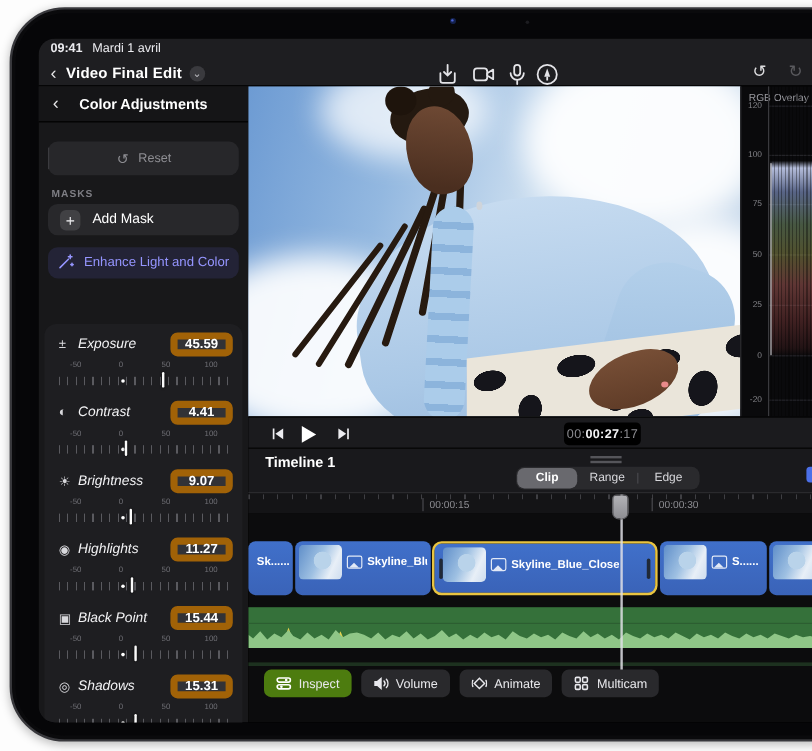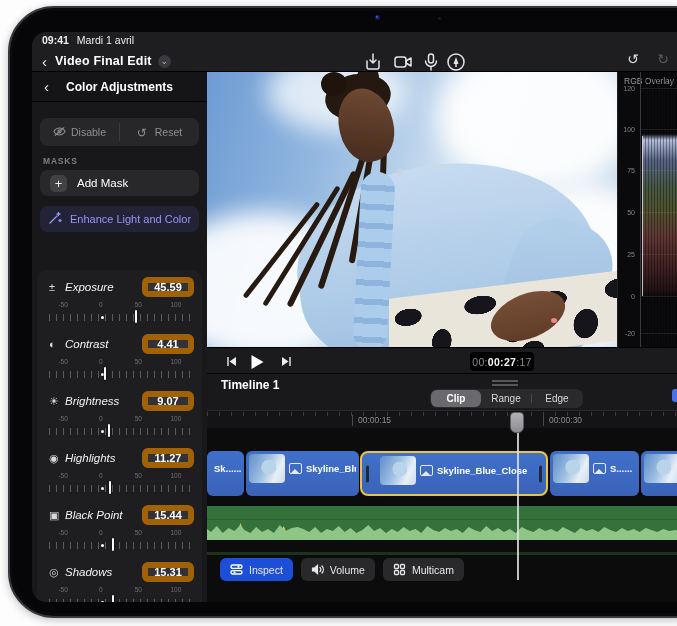--- a/index.html
+++ b/index.html
@@ -189,21 +189,21 @@
   .audio svg { position:absolute; left:0; bottom:0; width:100%; height:20px; }
   .audio-sub { position:absolute; left:0; top:124px; width:100%; height:3px; background:rgba(64,120,66,.35); }
 
   .playhead-line { position:absolute; left:310px; top:340px; width:1.5px; height:168px; background:rgba(225,225,230,.85); z-index:6; }
   .playhead-knob { position:absolute; left:303px; top:340px; width:14px; height:21px; z-index:7;
     background:linear-gradient(180deg,#b2b2b6,#8e8e93); border:1px solid #5e5e62; border-radius:4px 4px 6px 6px; }
 
   .modebtns { position:absolute; left:13px; top:130px; height:23px; display:flex; gap:8px; z-index:8; }
   .mbtn { height:23px; padding:0 10px; background:#29292c; border-radius:6px; display:flex; align-items:center; gap:6px;
     color:#e8e8ec; font-size:10.5px; }
-  .mbtn.active { background:#1d4ed8; }
+  .mbtn.active { background:#4d7c0f; }
   .mbtn svg { width:13px; height:13px; }
 </style>
 </head>
 <body>
 
 <div class="stage">
   <div class="device">
     <div class="cam-dot" style="left:365px; top:7px;"></div>
     <div class="sensor-dot" style="left:428px; top:9px;"></div>
 
@@ -249,30 +249,20 @@
 
       <div class="main">
 
         <div class="sidepanel">
           <div class="panel-h">
             <span class="backchev">‹</span>
             <span class="panel-title">Color Adjustments</span>
           </div>
 
           <div class="pill2">
-            <div>
-              <span class="eyeslash">
-                <svg viewBox="0 0 14 11" fill="none" stroke="#8e8e93" stroke-width="1.2">
-                  <path d="M1 5.5C2.5 3 4.6 1.8 7 1.8S11.5 3 13 5.5C11.5 8 9.4 9.2 7 9.2S2.5 8 1 5.5z"></path>
-                    <circle cx="7" cy="5.5" r="1.7"></circle>
-                    <path d="M2 10L12 1"></path>
-                </svg>
-              </span>
-              <span>Disable</span>
-            </div>
             <div class="divider"></div>
             <div>
               <span class="resetglyph">↺</span>
               <span>Reset</span>
             </div>
           </div>
 
           <div class="sect-label" style="top:84px;">MASKS</div>
 
           <div class="addmask">
@@ -510,21 +500,21 @@
 
           <div class="tracks">
             <div class="clip" style="left:0; width:37px;">
               <span class="cname" style="margin-left:4px;text-align:right;">Sk......</span>
             </div>
             <div class="clip" style="left:39px; width:113px;">
               <span class="thumb"></span>
               <span class="photoicon"></span>
               <span class="cname">Skyline_Blue_Wide</span>
             </div>
-            <div class="clip selected" style="left:153px; width:188px; padding-left:18px;">
+            <div class="clip selected" style="left:153px; width:188px; padding-left:7px;">
               <span class="trim l"></span>
               <span class="thumb"></span>
               <span class="photoicon"></span>
               <span class="cname">Skyline_Blue_Close</span>
               <span class="trim r"></span>
             </div>
             <div class="clip" style="left:343px; width:89px;">
               <span class="thumb"></span>
               <span class="photoicon"></span>
               <span class="cname">S......</span>
@@ -556,20 +546,27 @@
                 <span>Inspect</span>
               </div>
               <div class="mbtn">
                 <svg viewBox="0 0 13 13" fill="none" stroke="#e8e8ec" stroke-width="1.2">
                     <path d="M1.5 5h2l3-2.6v8.2L3.5 8h-2z" fill="#e8e8ec"></path>
                     <path d="M9 4.5a3 3 0 0 1 0 4M11 3a5.2 5.2 0 0 1 0 7" stroke-linecap="round"></path>
                   </svg>
                 <span>Volume</span>
               </div>
               <div class="mbtn">
+                <svg viewBox="0 0 13 13" fill="none" stroke="#e8e8ec" stroke-width="1.2">
+                    <path d="M6.5 2.2L10.8 6.5 6.5 10.8 2.2 6.5z"></path>
+                    <path d="M1 4a6 6 0 0 0 0 5M12 4a6 6 0 0 1 0 5" stroke-linecap="round"></path>
+                  </svg>
+                <span>Animate</span>
+              </div>
+              <div class="mbtn">
                 <svg viewBox="0 0 13 13" fill="none" stroke="#e8e8ec" stroke-width="1.3">
                     <rect x="1.5" y="1.5" width="4" height="4" rx="1"></rect>
                     <rect x="7.5" y="1.5" width="4" height="4" rx="1"></rect>
                     <rect x="1.5" y="7.5" width="4" height="4" rx="1"></rect>
                     <rect x="7.5" y="7.5" width="4" height="4" rx="1"></rect>
                   </svg>
                 <span>Multicam</span>
               </div>
             </div>
           </div>

